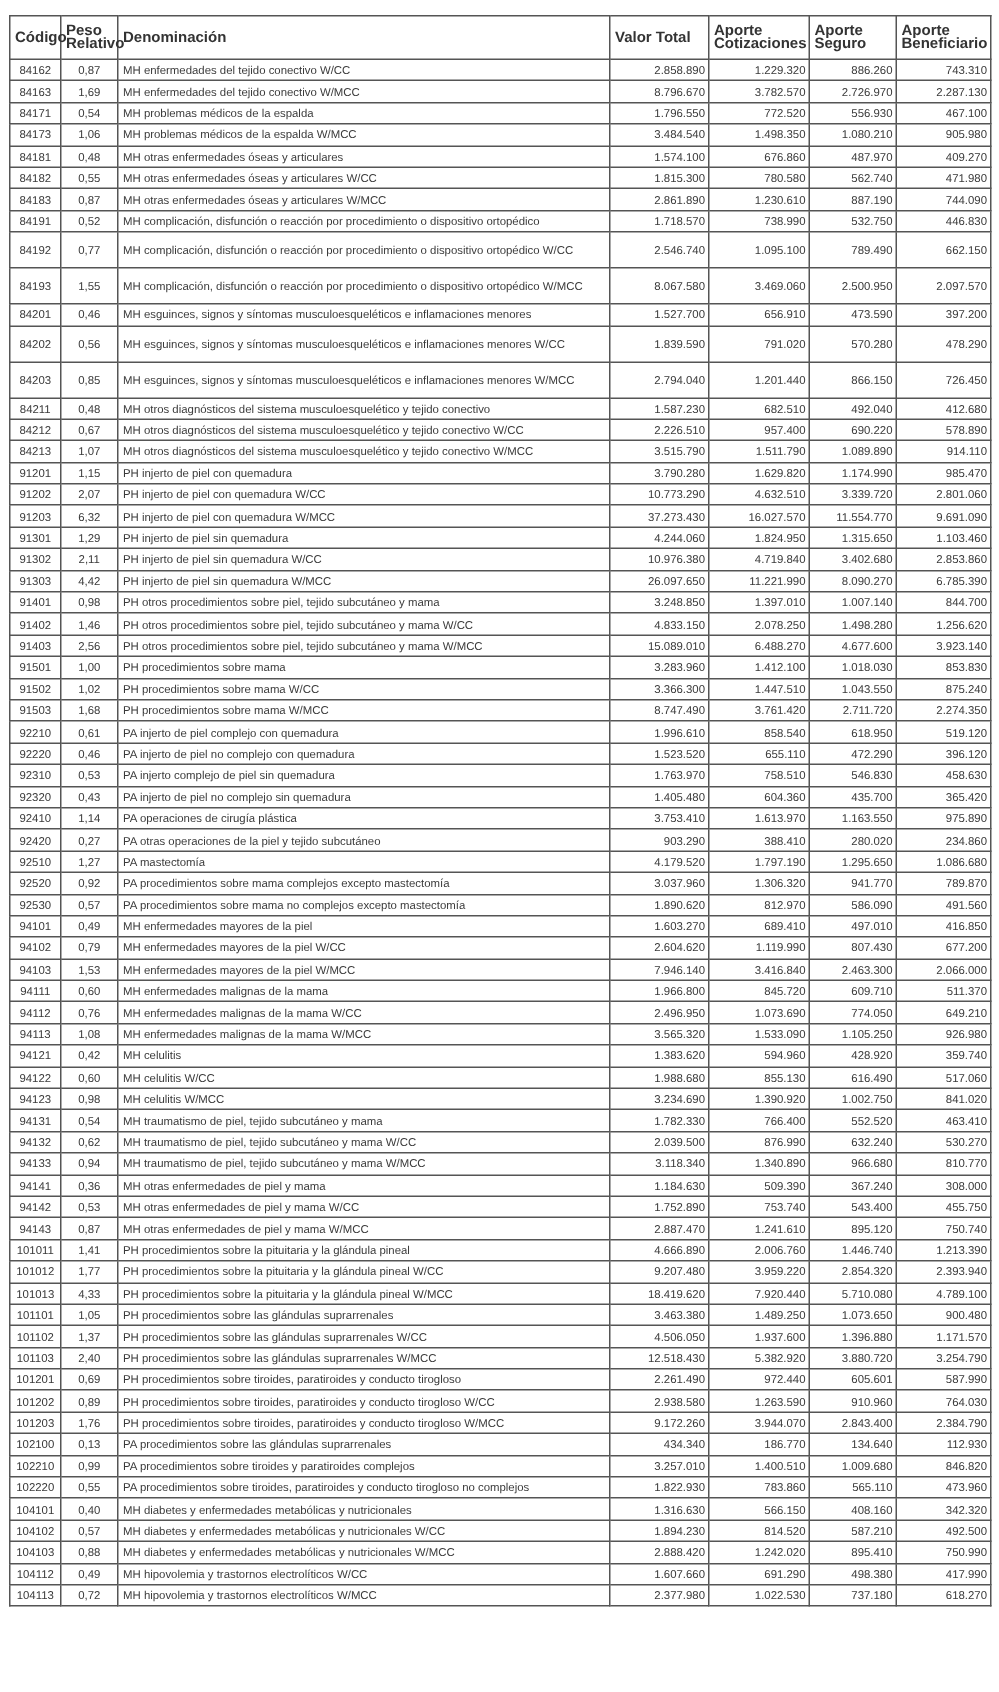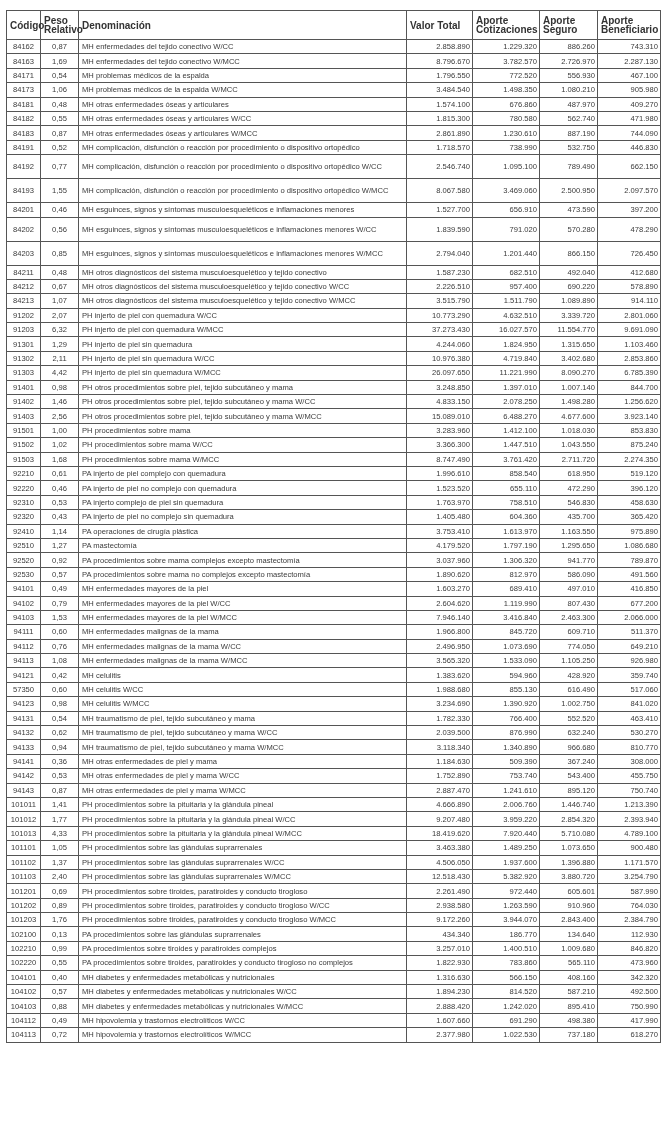--- a/index.html
+++ b/index.html
@@ -178,20 +178,29 @@
       <tr>
         <td class="code">84213</td>
         <td class="peso">1,07</td>
         <td class="den">MH otros diagnósticos del sistema musculoesquelético y tejido conectivo W/MCC</td>
         <td class="num">3.515.790</td>
         <td class="num">1.511.790</td>
         <td class="num">1.089.890</td>
         <td class="num">914.110</td>
       </tr>
       <tr>
+        <td class="code">91201</td>
+        <td class="peso">1,15</td>
+        <td class="den">PH injerto de piel con quemadura</td>
+        <td class="num">3.790.280</td>
+        <td class="num">1.629.820</td>
+        <td class="num">1.174.990</td>
+        <td class="num">985.470</td>
+      </tr>
+      <tr>
         <td class="code">91202</td>
         <td class="peso">2,07</td>
         <td class="den">PH injerto de piel con quemadura W/CC</td>
         <td class="num">10.773.290</td>
         <td class="num">4.632.510</td>
         <td class="num">3.339.720</td>
         <td class="num">2.801.060</td>
       </tr>
       <tr>
         <td class="code">91203</td>
@@ -322,20 +331,29 @@
       <tr>
         <td class="code">92410</td>
         <td class="peso">1,14</td>
         <td class="den">PA operaciones de cirugía plástica</td>
         <td class="num">3.753.410</td>
         <td class="num">1.613.970</td>
         <td class="num">1.163.550</td>
         <td class="num">975.890</td>
       </tr>
       <tr>
+        <td class="code">92420</td>
+        <td class="peso">0,27</td>
+        <td class="den">PA otras operaciones de la piel y tejido subcutáneo</td>
+        <td class="num">903.290</td>
+        <td class="num">388.410</td>
+        <td class="num">280.020</td>
+        <td class="num">234.860</td>
+      </tr>
+      <tr>
         <td class="code">92510</td>
         <td class="peso">1,27</td>
         <td class="den">PA mastectomía</td>
         <td class="num">4.179.520</td>
         <td class="num">1.797.190</td>
         <td class="num">1.295.650</td>
         <td class="num">1.086.680</td>
       </tr>
       <tr>
         <td class="code">92520</td>
@@ -412,21 +430,21 @@
       <tr>
         <td class="code">94121</td>
         <td class="peso">0,42</td>
         <td class="den">MH celulitis</td>
         <td class="num">1.383.620</td>
         <td class="num">594.960</td>
         <td class="num">428.920</td>
         <td class="num">359.740</td>
       </tr>
       <tr>
-        <td class="code">57350</td>
+        <td class="code">94122</td>
         <td class="peso">0,60</td>
         <td class="den">MH celulitis W/CC</td>
         <td class="num">1.988.680</td>
         <td class="num">855.130</td>
         <td class="num">616.490</td>
         <td class="num">517.060</td>
       </tr>
       <tr>
         <td class="code">94123</td>
         <td class="peso">0,98</td>

